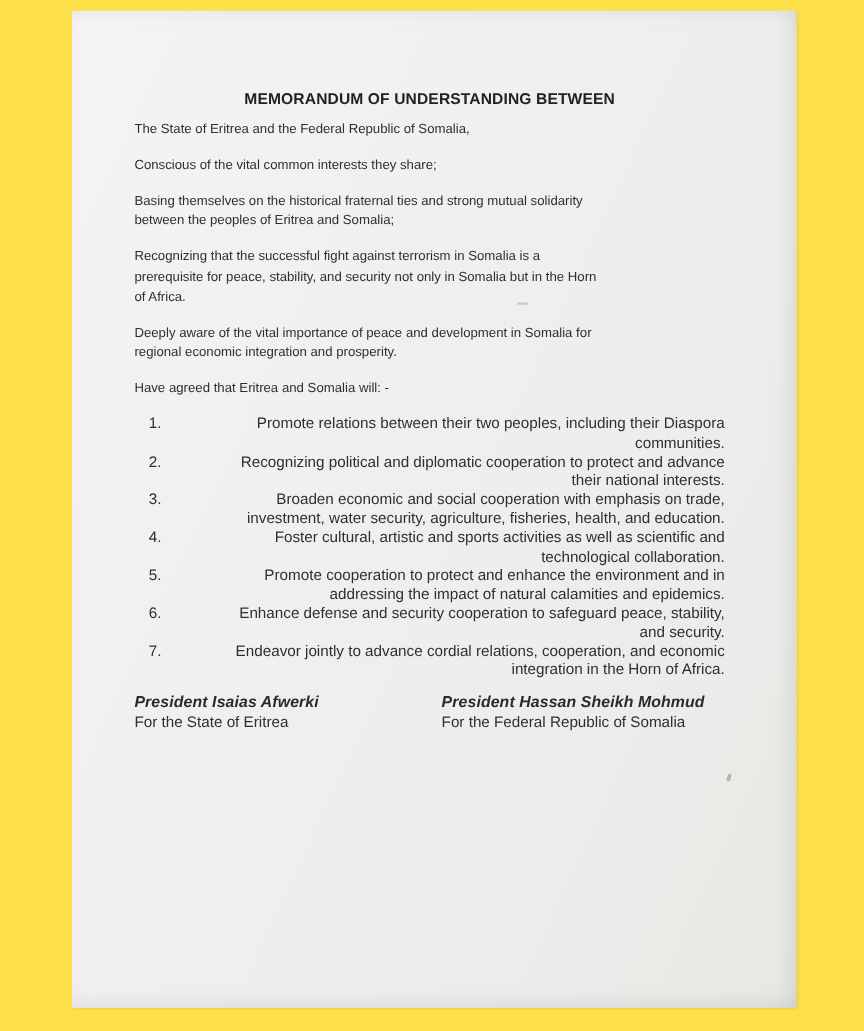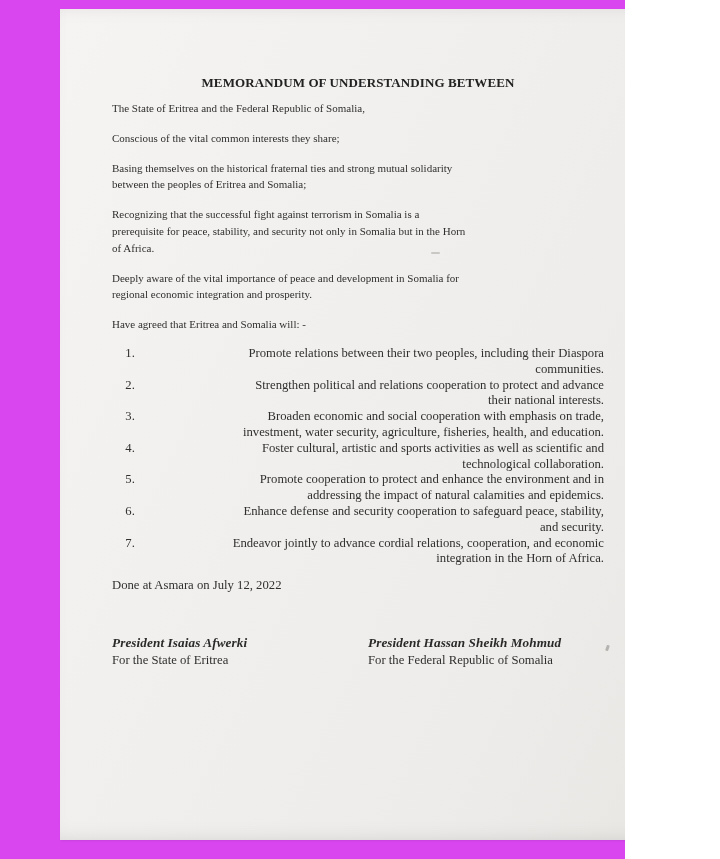--- a/index.html
+++ b/index.html
@@ -6,25 +6,24 @@
     margin: 0;
     padding: 0;
     width: 720px;
     height: 859px;
     background: #ffffff;
     font-family: "Liberation Sans", sans-serif;
     -webkit-font-smoothing: antialiased;
   }
   .stage {
     position: relative;
-    width: 625px;
+    width: 720px;
     height: 859px;
     overflow: hidden;
-    background: #d946ef;
-    font-family: Liberation Serif, serif;
+    background: #fde047;
   }
   .paper {
     position: absolute;
     left: 60px;
     top: 9px;
     width: 604px;
     height: 831px;
     background: linear-gradient(115deg, #f5f4f2 0%, #f0efed 45%, #edecea 75%, #e8e7e4 100%);
     box-shadow:
       inset -12px 0 20px -10px rgba(0,0,0,0.10),
@@ -131,35 +130,34 @@
       <p class="para">Recognizing that the successful fight against terrorism in Somalia is a
 prerequisite for peace, stability, and security not only in Somalia but in the Horn
 of Africa.</p>
       <p class="para">Deeply aware of the vital importance of peace and development in Somalia for
 regional economic integration and prosperity.</p>
       <p class="para">Have agreed that Eritrea and Somalia will: -</p>
 
       <ol class="agreements">
         <li>Promote relations between their two peoples, including their Diaspora
 communities.</li>
-        <li>Strengthen political and relations cooperation to protect and advance
+        <li>Recognizing political and diplomatic cooperation to protect and advance
 their national interests.</li>
         <li>Broaden economic and social cooperation with emphasis on trade,
 investment, water security, agriculture, fisheries, health, and education.</li>
         <li>Foster cultural, artistic and sports activities as well as scientific and
 technological collaboration.</li>
         <li>Promote cooperation to protect and enhance the environment and in
 addressing the impact of natural calamities and epidemics.</li>
         <li>Enhance defense and security cooperation to safeguard peace, stability,
 and security.</li>
         <li>Endeavor jointly to advance cordial relations, cooperation, and economic
 integration in the Horn of Africa.</li>
       </ol>
 
-      <div class="dateline">Done at Asmara on July 12, 2022</div>
 
       <div class="sig-row names">
         <div class="sig-left sig-name">President Isaias Afwerki</div>
         <div class="sig-right sig-name">President Hassan Sheikh Mohmud</div>
       </div>
 
       <div class="sig-row labels">
         <div class="sig-left">For the State of Eritrea</div>
         <div class="sig-right">For the Federal Republic of Somalia</div>
       </div>

